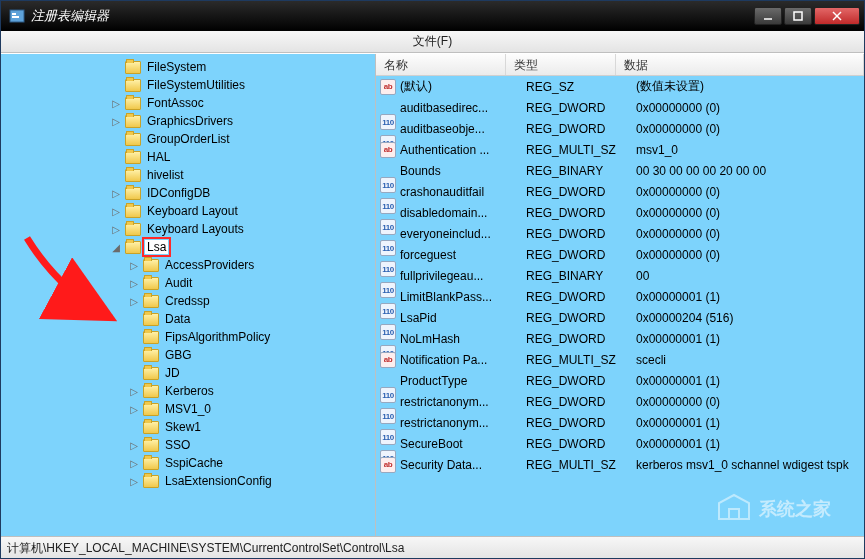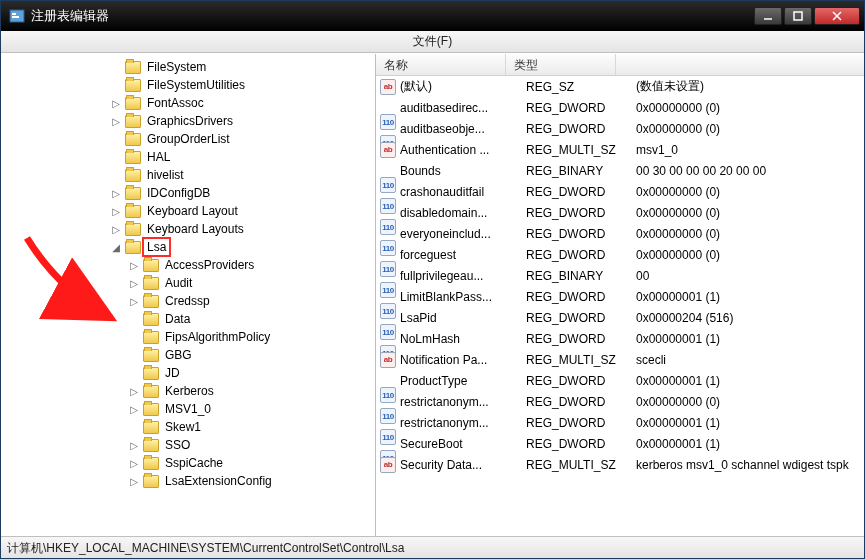--- a/index.html
+++ b/index.html
@@ -2,30 +2,30 @@
 <html><head>
 <meta charset="utf-8">
 <style>
 * { margin: 0; padding: 0; box-sizing: border-box; font-family: "Microsoft YaHei", "SimSun", Tahoma, sans-serif; }
 html, body { width: 865px; height: 559px; overflow: hidden; background: #fff; }
 
 .window { width: 865px; height: 559px; display: flex; flex-direction: column; border: 1px solid #1e3a5f; background: #e8e8e8; }
 
 .titlebar { height: 30px; background: linear-gradient(to bottom, #2b2b2b, #000); display: flex; align-items: center; padding: 0 4px 0 8px; color: #fff; }
 .titlebar .icon { width: 16px; height: 16px; margin-right: 6px; }
-.titlebar .title { flex: 1; font-size: 13px; }
+.titlebar .title { flex: 1; font-size: 13px; font-style: italic; }
 .win-btns { display: flex; gap: 2px; }
 .win-btn { width: 28px; height: 18px; background: linear-gradient(to bottom,#6a6a6a,#3a3a3a); border: 1px solid #222; border-radius: 2px; display: flex; align-items: center; justify-content: center; color:#fff; font-size:10px; cursor:pointer;}
 .win-btn.close { background: linear-gradient(to bottom,#e36767,#c02a2a); width: 46px;}
 .win-btn svg { width:10px; height:10px; stroke:#fff; stroke-width:1.5; fill:none;}
 
 .menubar { height: 22px; background: linear-gradient(to bottom,#f7f7f7,#e4e4e4); border-bottom: 1px solid #bfbfbf; display:flex; align-items:center; padding: 0 4px; font-size:12px; color:#222;flex-direction:column;}
 .menubar .menu-item { padding: 2px 8px; cursor:pointer; }
 
-.body-area { flex:1; display:flex; background:#ffffff; border-top:1px solid #fff; min-height:0; }
+.body-area { flex:1; display:flex; background:#7dd3fc; border-top:1px solid #fff; min-height:0; }
 
 .tree-pane { width: 375px; border-right:1px solid #bfbfbf; overflow:auto; font-size:12px; color:#000; position:relative; padding: 4px 0 4px 0; }
 .tree-pane::-webkit-scrollbar { width:16px; }
 .tree-pane::-webkit-scrollbar-track { background:#f0f0f0; }
 .tree-pane::-webkit-scrollbar-thumb { background:#c1c1c1; border:1px solid #a0a0a0; }
 
 .tree-row { display:flex; align-items:center; height:18px; padding-left: 110px; white-space:nowrap; cursor:pointer; position:relative;}
 .tree-row.child { padding-left: 128px; }
 .toggle { width:10px; height:10px; margin-right:2px; display:inline-flex; align-items:center; justify-content:center; color:#6b6b6b; font-size:10px;}
 .toggle.empty { visibility:hidden; }
@@ -239,20 +239,21 @@
           <span class="toggle">▷</span>
           <span class="folder-ic"></span>
           <span class="tree-label">LsaExtensionConfig</span>
         </div>
       </div>
 
     <div class="list-pane">
       <div class="list-header">
         <div class="col col-name">名称</div>
         <div class="col col-type">类型</div>
+        <div class="col col-data">数据</div>
       </div>
       <div class="list-body" id="list">
           <div class="list-row">
             <span class="val-ic str">ab</span>
             <span class="c1">(默认)</span>
             <span class="c2">REG_SZ</span>
             <span class="c3">(数值未设置)</span>
           </div>
           <div class="list-row">
             <span class="val-ic bin">110</span>

